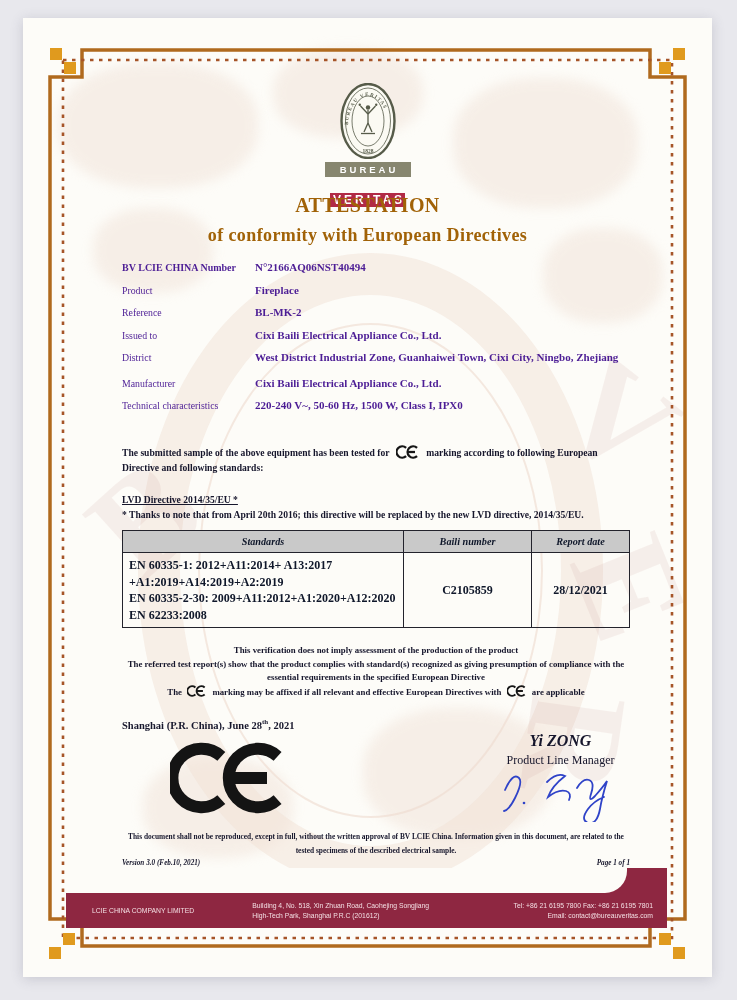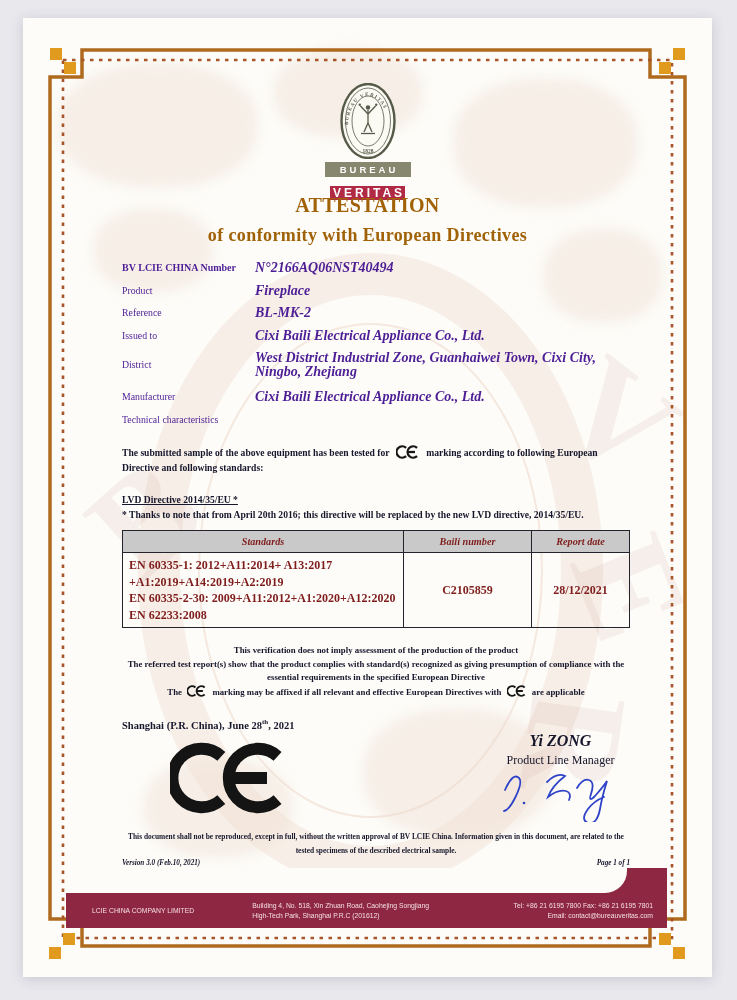--- a/index.html
+++ b/index.html
@@ -23,46 +23,46 @@
   .wm-letter{font-weight:bold;color:#c89a96;opacity:.13;font-size:140px;line-height:1;}
   
   .deco{position:absolute;left:0;top:0;z-index:2;pointer-events:none;}
   .solid-line{fill:none;stroke:#b06a1e;stroke-width:3.5;}
   .dash-line{fill:none;stroke:#a65428;stroke-width:2.6;stroke-dasharray:3.5 5.5;}
   .corner-sq{fill:#e09a1e;}
   
   .logo{position:absolute;top:65px;left:0;right:0;text-align:center;z-index:3;}
   .seal{display:block;margin:0 auto;}
   .bureau-bar,.veritas-bar{
-    display:block;margin:3px auto 9px;color:#fff;text-align:center;
+    display:block;margin:3px auto 16px;color:#fff;text-align:center;
     font-family:"Liberation Sans",sans-serif;font-weight:bold;
     letter-spacing:3px;box-sizing:border-box;padding-left:3px;
   }
   .bureau-bar{width:86px;height:15px;line-height:15px;font-size:9.5px;background:#87866f;}
   .veritas-bar{width:75px;height:14px;line-height:14px;font-size:12px;background:#b12a45;margin-top:2px;}
   
   .title,.subtitle{position:absolute;left:0;right:0;text-align:center;
     font-weight:bold;color:#a16207;z-index:3;letter-spacing:.4px;}
   .title{top:176px;font-size:20px;}
   .subtitle{top:207px;font-size:18px;}
   
   .fields{position:absolute;left:99px;top:243px;width:510px;z-index:3;color:#4c1d95;}
   .frow{display:flex;align-items:center;margin-bottom:9px;}
   .flabel{width:133px;flex:none;font-size:9.8px;line-height:13px;}
-  .fvalue{flex:1;font-weight:bold;font-size:14px;line-height:13.5px;font-style:italic;}
+  .fvalue{flex:1;font-weight:bold;font-size:11px;line-height:13.5px;}
   .frow.bold-label .flabel{font-weight:bold;font-size:10px;}
   .frow.addr{margin-bottom:12px;}
   
   .cepara{position:absolute;left:99px;top:427px;width:514px;z-index:3;
     font-size:9.6px;font-weight:bold;line-height:14.5px;color:#16162c;}
   .ce-s{vertical-align:-3px;margin:0 4px;}
   .cepara .lvd{margin-top:18px;text-decoration:underline;}
   
   .stdtable{position:absolute;left:99px;top:512px;z-index:3;border-collapse:collapse;
-    color:#7f1d1d;table-layout:fixed;width:507px;border-radius:29px;}
+    color:#0f172a;table-layout:fixed;width:507px;border-radius:29px;}
   .stdtable th{border:1.6px solid #23232c;background:#c9c9c9;font-style:italic;
     font-weight:bold;font-size:10.2px;height:19px;padding:1px 2px;text-align:center;}
   .stdtable td{border:1.6px solid #23232c;font-weight:bold;font-size:12px;vertical-align:middle;}
   .td-std{padding:4px 6px;line-height:16.5px;text-align:left;}
   .td-center{text-align:center;}
   
   .statements{position:absolute;left:92px;top:626px;width:522px;z-index:3;text-align:center;
     font-size:8.8px;font-weight:bold;line-height:13.5px;color:#16162c;}
   .statements .ce-xs{vertical-align:-2px;margin:0 3px;}
   
@@ -173,20 +173,21 @@
       <div class="frow addr">
         <span class="flabel">District</span>
         <span class="fvalue">West District Industrial Zone, Guanhaiwei Town, Cixi City, Ningbo, Zhejiang</span>
       </div>
       <div class="frow">
         <span class="flabel">Manufacturer</span>
         <span class="fvalue">Cixi Baili Electrical Appliance Co., Ltd.</span>
       </div>
       <div class="frow">
         <span class="flabel">Technical characteristics</span>
+        <span class="fvalue">220-240 V~, 50-60 Hz, 1500 W, Class I, IPX0</span>
       </div>
     </div>
 
     <div class="cepara">
       <span>The submitted sample of the above equipment has been tested for</span>
       <svg class="ce-s" width="24" height="14" viewBox="0 0 108 64">
         <g fill="none" stroke="#161616" stroke-width="10.5">
           <path d="M45.4,12.7 A26,26 0 1 0 45.4,51.3"></path>
           <path d="M95.4,12.7 A26,26 0 1 0 95.4,51.3"></path>
           <line x1="52" y1="32" x2="86" y2="32"></line>

